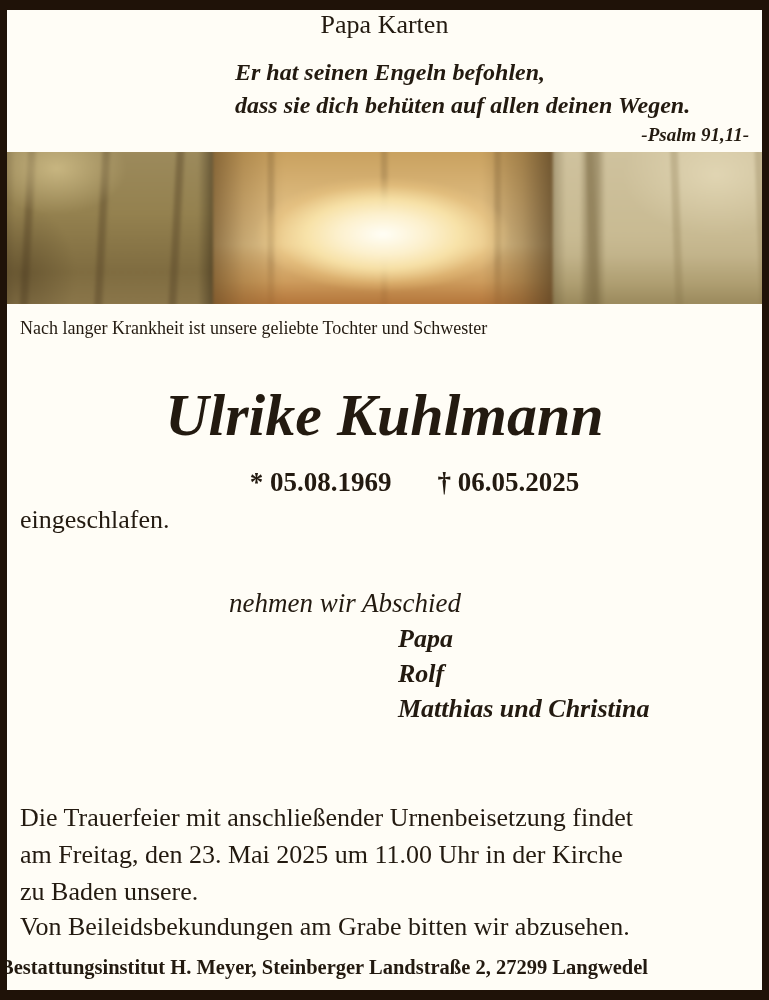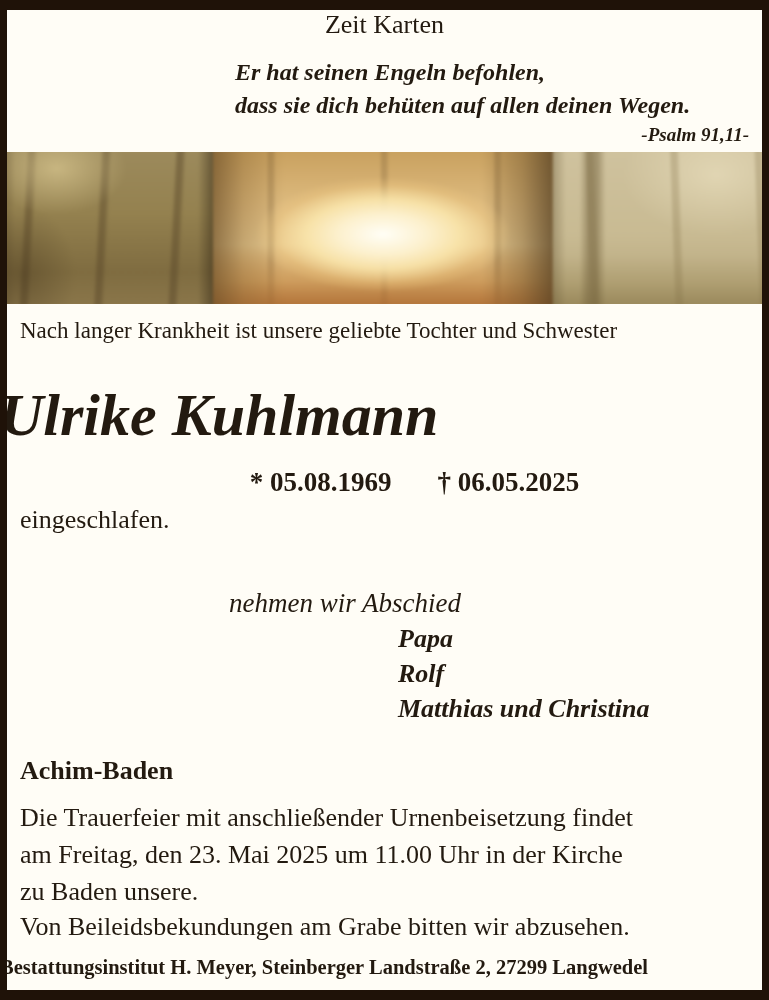--- a/index.html
+++ b/index.html
@@ -72,24 +72,24 @@
     width: 214px;
     background:
       linear-gradient(90deg, rgba(96,80,48,.35) 0%, rgba(96,80,48,0) 6%),
       linear-gradient(90deg, rgba(112,95,58,0) 12%, rgba(112,95,58,.48) 16%, rgba(112,95,58,.48) 20%, rgba(112,95,58,0) 24%),
       repeating-linear-gradient(88deg, rgba(130,112,70,0) 0 36px, rgba(130,112,70,.28) 38px 43px, rgba(130,112,70,0) 46px 82px),
       radial-gradient(120px 78px at 74% 16%, rgba(240,230,198,.55), rgba(240,230,198,0) 76%),
       linear-gradient(0deg, rgba(128,110,64,.50) 0%, rgba(148,130,80,.28) 15%, rgba(148,130,80,0) 32%),
       linear-gradient(180deg, #cfc29e 0%, #c8ba92 55%, #b2a276 100%);
   }
 
-  .intro { left: 20px; top: 318px; font-size: 23px; }
+  .intro { left: 20px; top: 318px; font-size: 18px; }
   .deceased-name {
     left: 0; top: 381px; width: 769px;
-    text-align: left;
+    text-align: center;
     font-weight: bold; font-style: italic;
     font-size: 60px;
   }
   .dates {
     left: 30px; top: 467px; width: 769px;
     display: flex; justify-content: center; gap: 46px;
     font-weight: bold; font-size: 27px;
     white-space: nowrap;
   }
   .closing { left: 20px; top: 505px; font-size: 26px; }
@@ -121,21 +121,21 @@
     left: 0; top: 956px; width: 769px;
     text-align: left;
     font-weight: bold; font-size: 20.5px;
   }
 </style>
 </head>
 <body>
 
 <div class="page">
 
-  <div class="abs statt-karten">Zeit Karten</div>
+  <div class="abs statt-karten">Papa Karten</div>
 
   <div class="abs psalm-line psalm-1">Er hat seinen Engeln befohlen,</div>
   <div class="abs psalm-line psalm-2">dass sie dich behüten auf allen deinen Wegen.</div>
   <div class="abs psalm-attr">-Psalm 91,11-</div>
 
   <div class="photo">
     <div class="photo-strip">
       <div class="panel panel-left"></div>
       <div class="panel panel-center"></div>
       <div class="panel panel-right"></div>
@@ -154,21 +154,20 @@
   <div class="abs closing">eingeschlafen.</div>
 
   <div class="abs farewell farewell-2">nehmen wir Abschied</div>
 
   <div class="abs mourners">
     <div>Papa</div>
     <div>Rolf</div>
     <div>Matthias und Christina</div>
   </div>
 
-  <div class="abs location">Achim-Baden</div>
 
   <div class="abs funeral">
     <div>Die Trauerfeier mit anschließender Urnenbeisetzung findet</div>
     <div>am Freitag, den 23. Mai 2025 um 11.00 Uhr in der Kirche</div>
     <div>zu Baden unsere.</div>
   </div>
 
   <div class="abs condolence">Von Beileidsbekundungen am Grabe bitten wir abzusehen.</div>
 
   <div class="abs undertaker">Bestattungsinstitut H. Meyer, Steinberger Landstraße 2, 27299 Langwedel</div>

